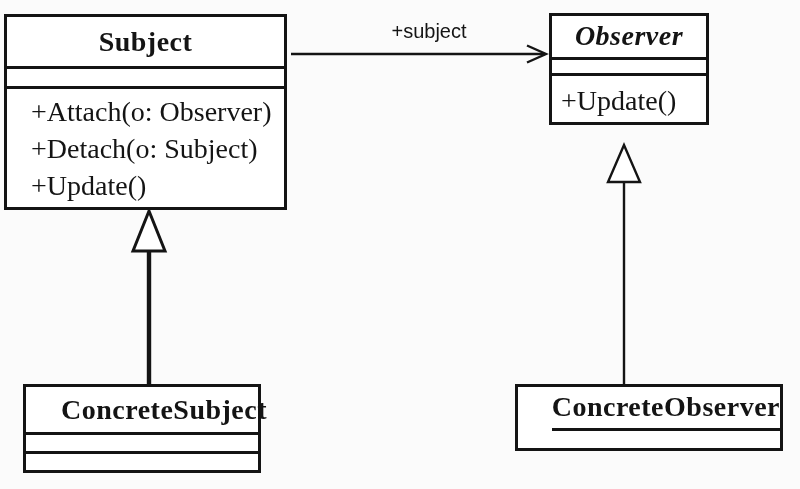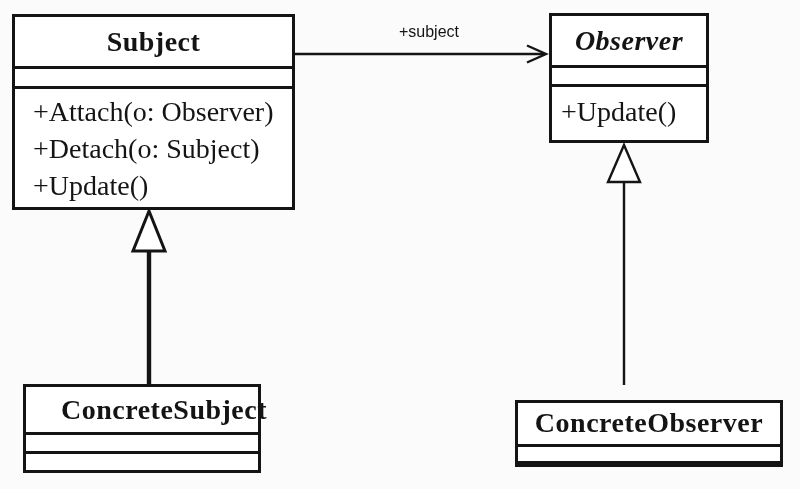--- a/index.html
+++ b/index.html
@@ -51,50 +51,50 @@
   .uml-attrs {
     border-bottom: 3px solid var(--line);
   }
   .uml-methods {
     flex: 1;
     font-size: 28px;
     white-space: nowrap;
   }
 
   
-  .c-subject { left: 12px; top: 14px; width: 283px; height: 196px; }
+  .c-subject { left: 4px; top: 14px; width: 283px; height: 196px; }
   .c-subject .uml-title   { height: 49px; }
   .c-subject .uml-attrs   { height: 17px; }
-  .c-subject .uml-methods { padding: 4px 0 0 18px; line-height: 37px; font-family: Liberation Serif, serif; }
+  .c-subject .uml-methods { padding: 4px 0 0 24px; line-height: 37px; font-family: Liberation Serif, serif; }
 
   
-  .c-observer { left: 549px; top: 13px; width: 160px; height: 130px; }
+  .c-observer { left: 549px; top: 13px; width: 160px; height: 112px; }
   .c-observer .uml-title   { height: 49px; font-style: italic; }
   .c-observer .uml-attrs   { height: 16px; }
   .c-observer .uml-methods { padding: 4px 0 0 9px; line-height: 42px; }
 
   
   .c-csubject { left: 23px; top: 384px; width: 238px; height: 89px; }
   .c-csubject .uml-title { height: 45px; padding-left: 44px; }
   .c-csubject .uml-attrs { height: 16px; }
 
   
-  .c-cobserver { left: 515px; top: 400px; width: 268px; height: 67px; }
+  .c-cobserver { left: 515px; top: 384px; width: 268px; height: 67px; align-items: flex-end; }
   .c-cobserver .uml-title { height: 46px; }
   .c-cobserver .uml-attrs { height: 16px; }
 
   .assoc-label {
     position: absolute;
     left: 369px;
     top: 17px;
     width: 120px;
     z-index: 2;
     text-align: center;
     font-family: "Liberation Sans", "DejaVu Sans", sans-serif;
-    font-size: 16px;
+    font-size: 20px;
     line-height: 29px;
     white-space: nowrap;
   }
 </style>
 </head>
 <body>
 
 <div class="stage">
 
   <svg class="connectors" viewBox="0 0 800 489" xmlns="http://www.w3.org/2000/svg">

